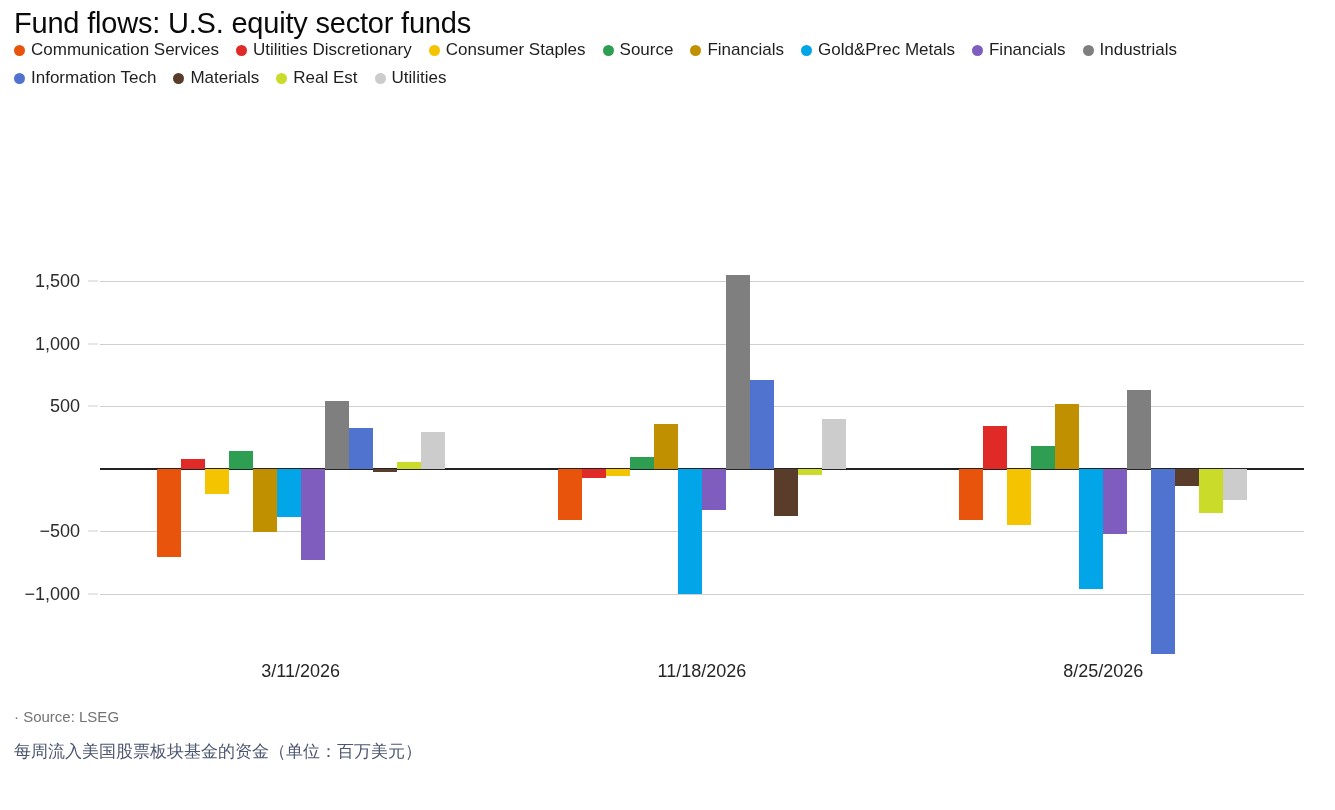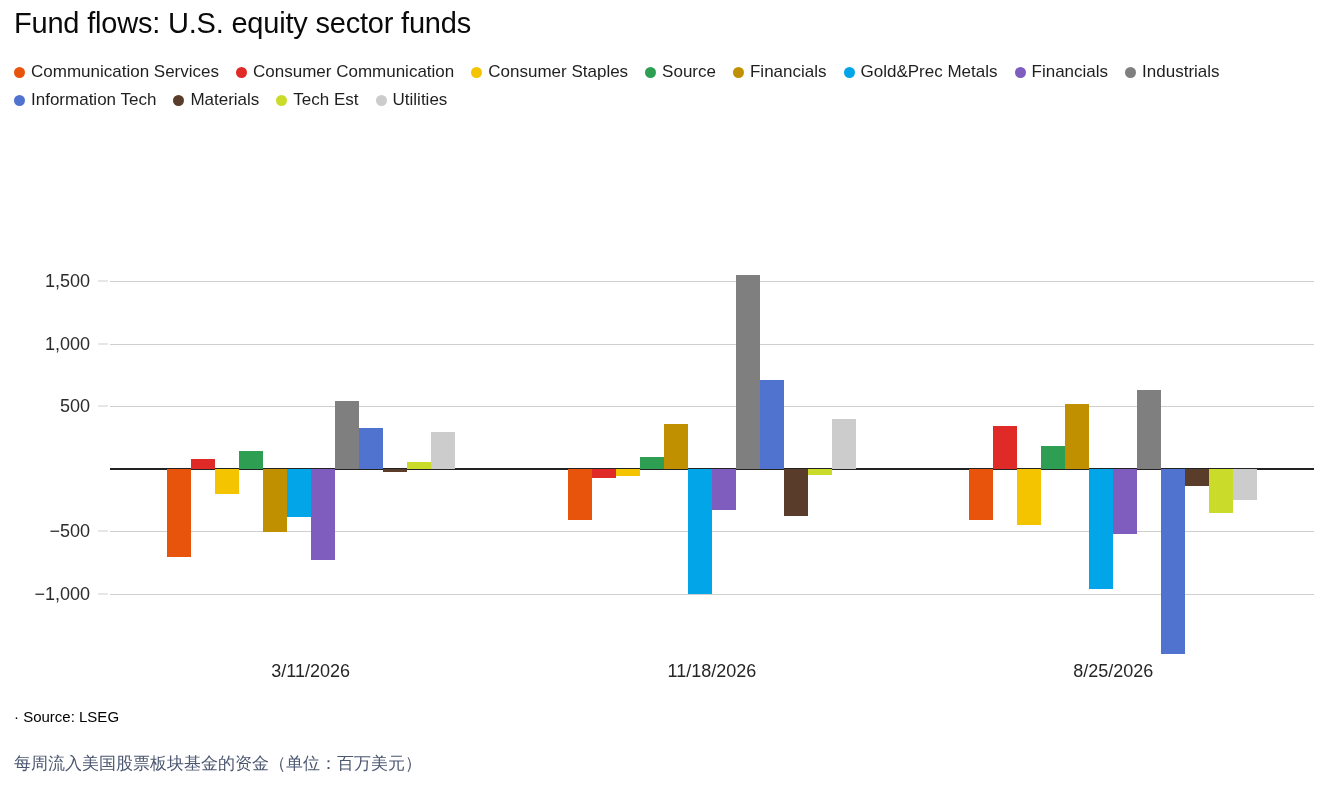--- a/index.html
+++ b/index.html
@@ -31,21 +31,20 @@
     line-height: 34px;
   }
   .subtitle {
     font-size: 17px;
     font-weight: 400;
     color: #2b2b2b;
     margin: 14px 0 0 0;
     line-height: 22px;
   }
   .legend {
-    margin-top: 22px;
     display: flex;
     flex-wrap: wrap;
     align-items: center;
     max-width: 1290px;
     row-gap: 8px;
   }
   .legend-item {
     display: flex;
     align-items: center;
     margin-right: 17px;
@@ -60,21 +59,21 @@
   }
   .legend-label {
     font-size: 17px;
     color: #1f1f1f;
     line-height: 20px;
   }
 
   
   .plot-wrap {
     position: absolute;
-    left: 24px;
+    left: 14px;
     top: 250px;
     width: 1300px;
     height: 400px;
   }
   .plot {
     position: absolute;
     left: 86px;
     top: 0;
     right: 10px;
     height: 400px;
@@ -131,45 +130,45 @@
   }
 
   .footer {
     position: absolute;
     left: 14px;
     top: 700px;
     width: 1300px;
   }
   .source {
     font-size: 15px;
-    color: #000000;
+    color: #737373;
     line-height: 22px;
   }
   .caption-cn {
     font-size: 17px;
     color: #4b5670;
     line-height: 28px;
-    margin-top: 22px;
+    margin-top: 10px;
   }
 </style>
 </head>
 <body>
 
 <div class="page">
 
   <h1 class="title">Fund flows: U.S. equity sector funds</h1>
 
   <div class="legend" id="legend">
       <div class="legend-item">
         <span class="legend-swatch" style="background: rgb(232, 84, 12);"></span>
         <span class="legend-label">Communication Services</span>
       </div>
       <div class="legend-item">
         <span class="legend-swatch" style="background: rgb(224, 42, 40);"></span>
-        <span class="legend-label">Consumer Communication</span>
+        <span class="legend-label">Utilities Discretionary</span>
       </div>
       <div class="legend-item">
         <span class="legend-swatch" style="background: rgb(245, 196, 0);"></span>
         <span class="legend-label">Consumer Staples</span>
       </div>
       <div class="legend-item">
         <span class="legend-swatch" style="background: rgb(46, 158, 82);"></span>
         <span class="legend-label">Source</span>
       </div>
       <div class="legend-item">
@@ -191,21 +190,21 @@
       <div class="legend-item">
         <span class="legend-swatch" style="background: rgb(79, 115, 206);"></span>
         <span class="legend-label">Information Tech</span>
       </div>
       <div class="legend-item">
         <span class="legend-swatch" style="background: rgb(90, 60, 42);"></span>
         <span class="legend-label">Materials</span>
       </div>
       <div class="legend-item">
         <span class="legend-swatch" style="background: rgb(203, 219, 42);"></span>
-        <span class="legend-label">Tech Est</span>
+        <span class="legend-label">Real Est</span>
       </div>
       <div class="legend-item">
         <span class="legend-swatch" style="background: rgb(204, 204, 204);"></span>
         <span class="legend-label">Utilities</span>
       </div>
     </div>
 
   <div class="plot-wrap">
     <div class="plot" id="plot">
         <div class="gridline" style="top: 25px;"></div>

